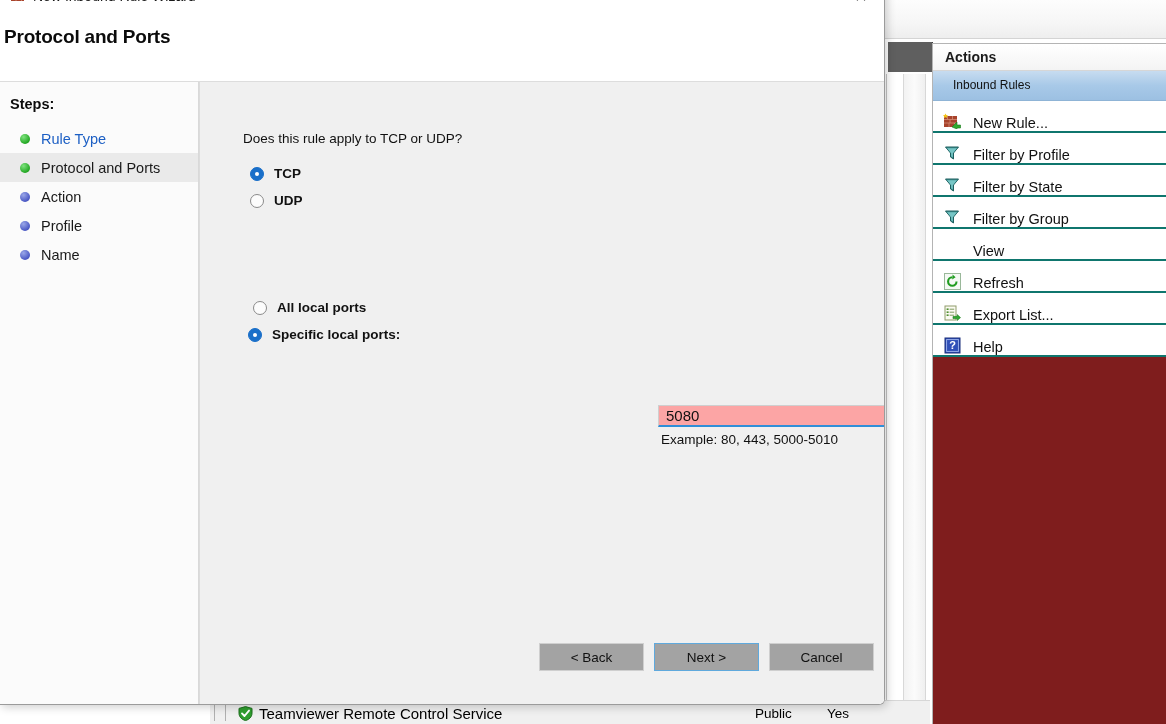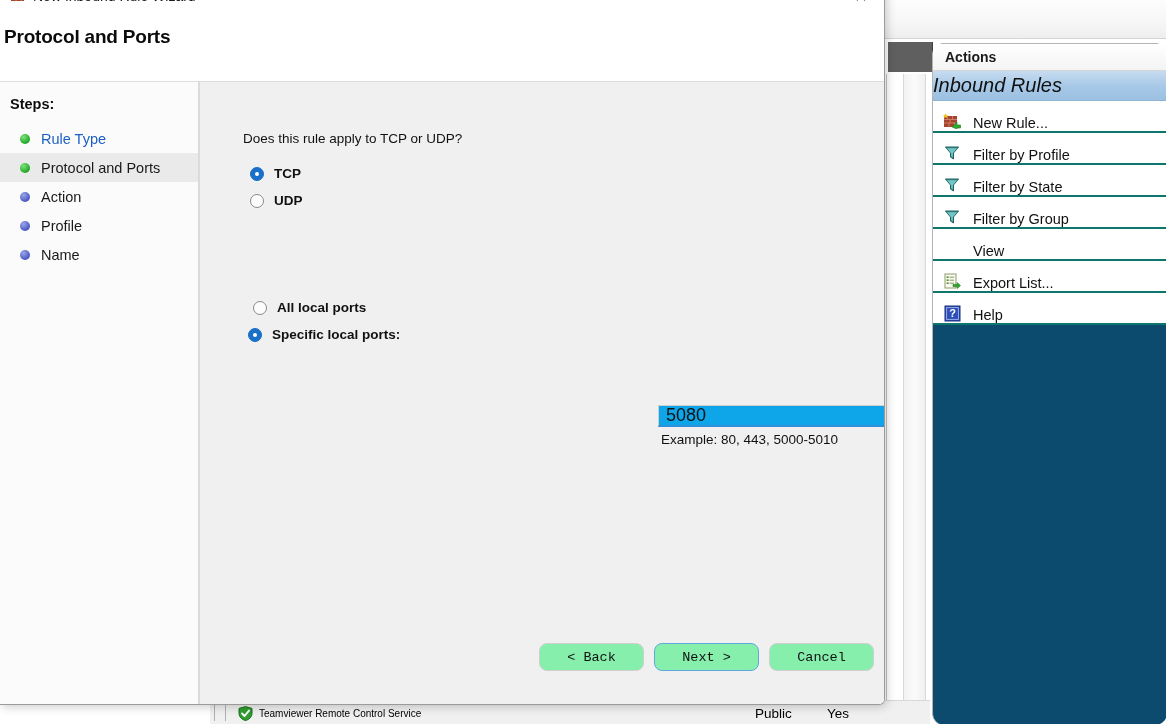--- a/index.html
+++ b/index.html
@@ -46,45 +46,43 @@
   }
   .mmc-row-grip {
     width: 10px; height: 16px; margin-left: 4px;
     border-left: 1px solid #b0b0b0; border-right: 1px solid #b0b0b0;
   }
   .shield-ico {
     position: relative; width: 15px; height: 15px; margin-left: 12px; flex: 0 0 auto;
   }
   .shield-ico svg { display:block; }
   .mmc-row-label {
-    margin-left: 6px; font-size: 10px; color: #000;
+    margin-left: 6px; font-size: 15px; color: #000;
     font-family: "Liberation Sans", sans-serif;
   }
   .mmc-row-profile { position:absolute; left: 545px; font-size: 13.5px; color:#000; }
   .mmc-row-enabled { position:absolute; left: 617px; font-size: 13.5px; color:#000; }
 
   
   .actions-pane {
     position: absolute; left: 932px; top: 43px; width: 234px; height: 681px;
-    background: #0c4a6e; border-left: 1px solid #b4b4b4;
+    background: #7f1d1d; border-left: 1px solid #b4b4b4;
     border-top: 1px solid #b4b4b4;
-    border-radius: 12px;
   }
   .actions-header {
     height: 26px; line-height: 26px; padding-left: 12px;
     font-size: 14px; font-weight: bold; color: #1b1b1b;
     background: linear-gradient(to bottom,#ffffff,#f4f4f4);
     border-bottom: 1px solid #d6d6d6;
   }
   .actions-group-title {
-    height: 29px; line-height: 29px; padding-left: 0;
-    font-size: 20px; color: #101010;
+    height: 29px; line-height: 29px; padding-left: 20px;
+    font-size: 12px; color: #101010;
     background: linear-gradient(to bottom,#c7dcf0 0%,#a8c9e8 50%,#9cc0e2 100%);
     border-bottom: 1px solid #8fb4d6;
-    font-style: italic;
   }
   .action-item {
     height: 30px; display: flex; align-items: flex-end;
     padding-left: 8px; font-size: 14.5px; color: #111;
     border-bottom: 2px solid #0f766e;
     background: #ffffff;
   }
   .action-ico { width: 22px; height: 20px; flex: 0 0 auto; margin-right: 10px;
                 display:flex; align-items:center; justify-content:center; }
   .action-label { white-space: nowrap; }
@@ -170,36 +168,36 @@
   .radio.on::after {
     content: ""; position: absolute; left: 4px; top: 4px;
     width: 4px; height: 4px; border-radius: 50%; background: #ffffff;
   }
   .radio-label {
     margin-left: 10px; font-size: 13.5px; font-weight: bold; color: #111;
     white-space: nowrap;
   }
   .port-input {
     position: absolute; left: 458px; top: 323px; width: 352px; height: 22px;
-    background: #0ea5e9; border: 1px solid #cfcfcf; border-bottom: 2px solid #2f8fd8;
+    background: #fca5a5; border: 1px solid #cfcfcf; border-bottom: 2px solid #2f8fd8;
     box-sizing: border-box; padding: 0 0 0 7px;
-    font-size: 18px; color: #111; font-family: "Liberation Sans", sans-serif;
+    font-size: 15px; color: #111; font-family: "Liberation Sans", sans-serif;
     outline: none; line-height: 20px;
   }
   .port-example {
     position: absolute; left: 461px; top: 350px;
     font-size: 13.5px; color: #111;
   }
   .btn-row {
     position: absolute; right: 10px; bottom: 33px; display: flex; gap: 10px;
   }
   .btn {
-    width: 103px; height: 26px; background: #86efac;
-    border: 1px solid #cfcfcf; border-radius: 8px;
-    font-size: 13.5px; color: #111; font-family: Liberation Mono, monospace;
+    width: 103px; height: 26px; background: #a3a3a3;
+    border: 1px solid #cfcfcf; border-radius: 0;
+    font-size: 13.5px; color: #111; font-family: Liberation Sans, sans-serif;
     display: flex; align-items: center; justify-content: center; cursor: pointer;
   }
   .btn.default { border: 1px solid #5fa9dd; }
 </style>
 </head>
 <body>
 
 <div id="root">
 
   <div class="mmc-window">
@@ -276,20 +274,30 @@
           </svg>
         </span>
         <span class="action-label">Filter by Group</span>
       </div>
 
       <div class="action-item noicon">
         <span class="action-ico"></span>
         <span class="action-label">View</span>
       </div>
 
+      <div class="action-item">
+        <span class="action-ico">
+          <svg width="17" height="17" viewBox="0 0 17 17">
+            <rect x="0.5" y="0.5" width="16" height="16" fill="#f4f9f4" stroke="#9ab89a"></rect>
+            <path d="M12.5 8.5 A4.2 4.2 0 1 1 8.3 4.3" fill="none" stroke="#1f9c1f" stroke-width="2.1"></path>
+            <path d="M8.6 1.6 L11.6 4.3 L8.2 6.5 Z" fill="#1f9c1f"></path>
+          </svg>
+        </span>
+        <span class="action-label">Refresh</span>
+      </div>
 
       <div class="action-item">
         <span class="action-ico">
           <svg width="17" height="17" viewBox="0 0 17 17">
             <rect x="1" y="1" width="11" height="14" fill="#fbfbf2" stroke="#8f9b6a"></rect>
             <g fill="#4f8f2f">
               <rect x="2.6" y="3.4" width="2" height="1.6"></rect>
               <rect x="2.6" y="6.4" width="2" height="1.6"></rect>
               <rect x="2.6" y="9.4" width="2" height="1.6"></rect>
             </g>

